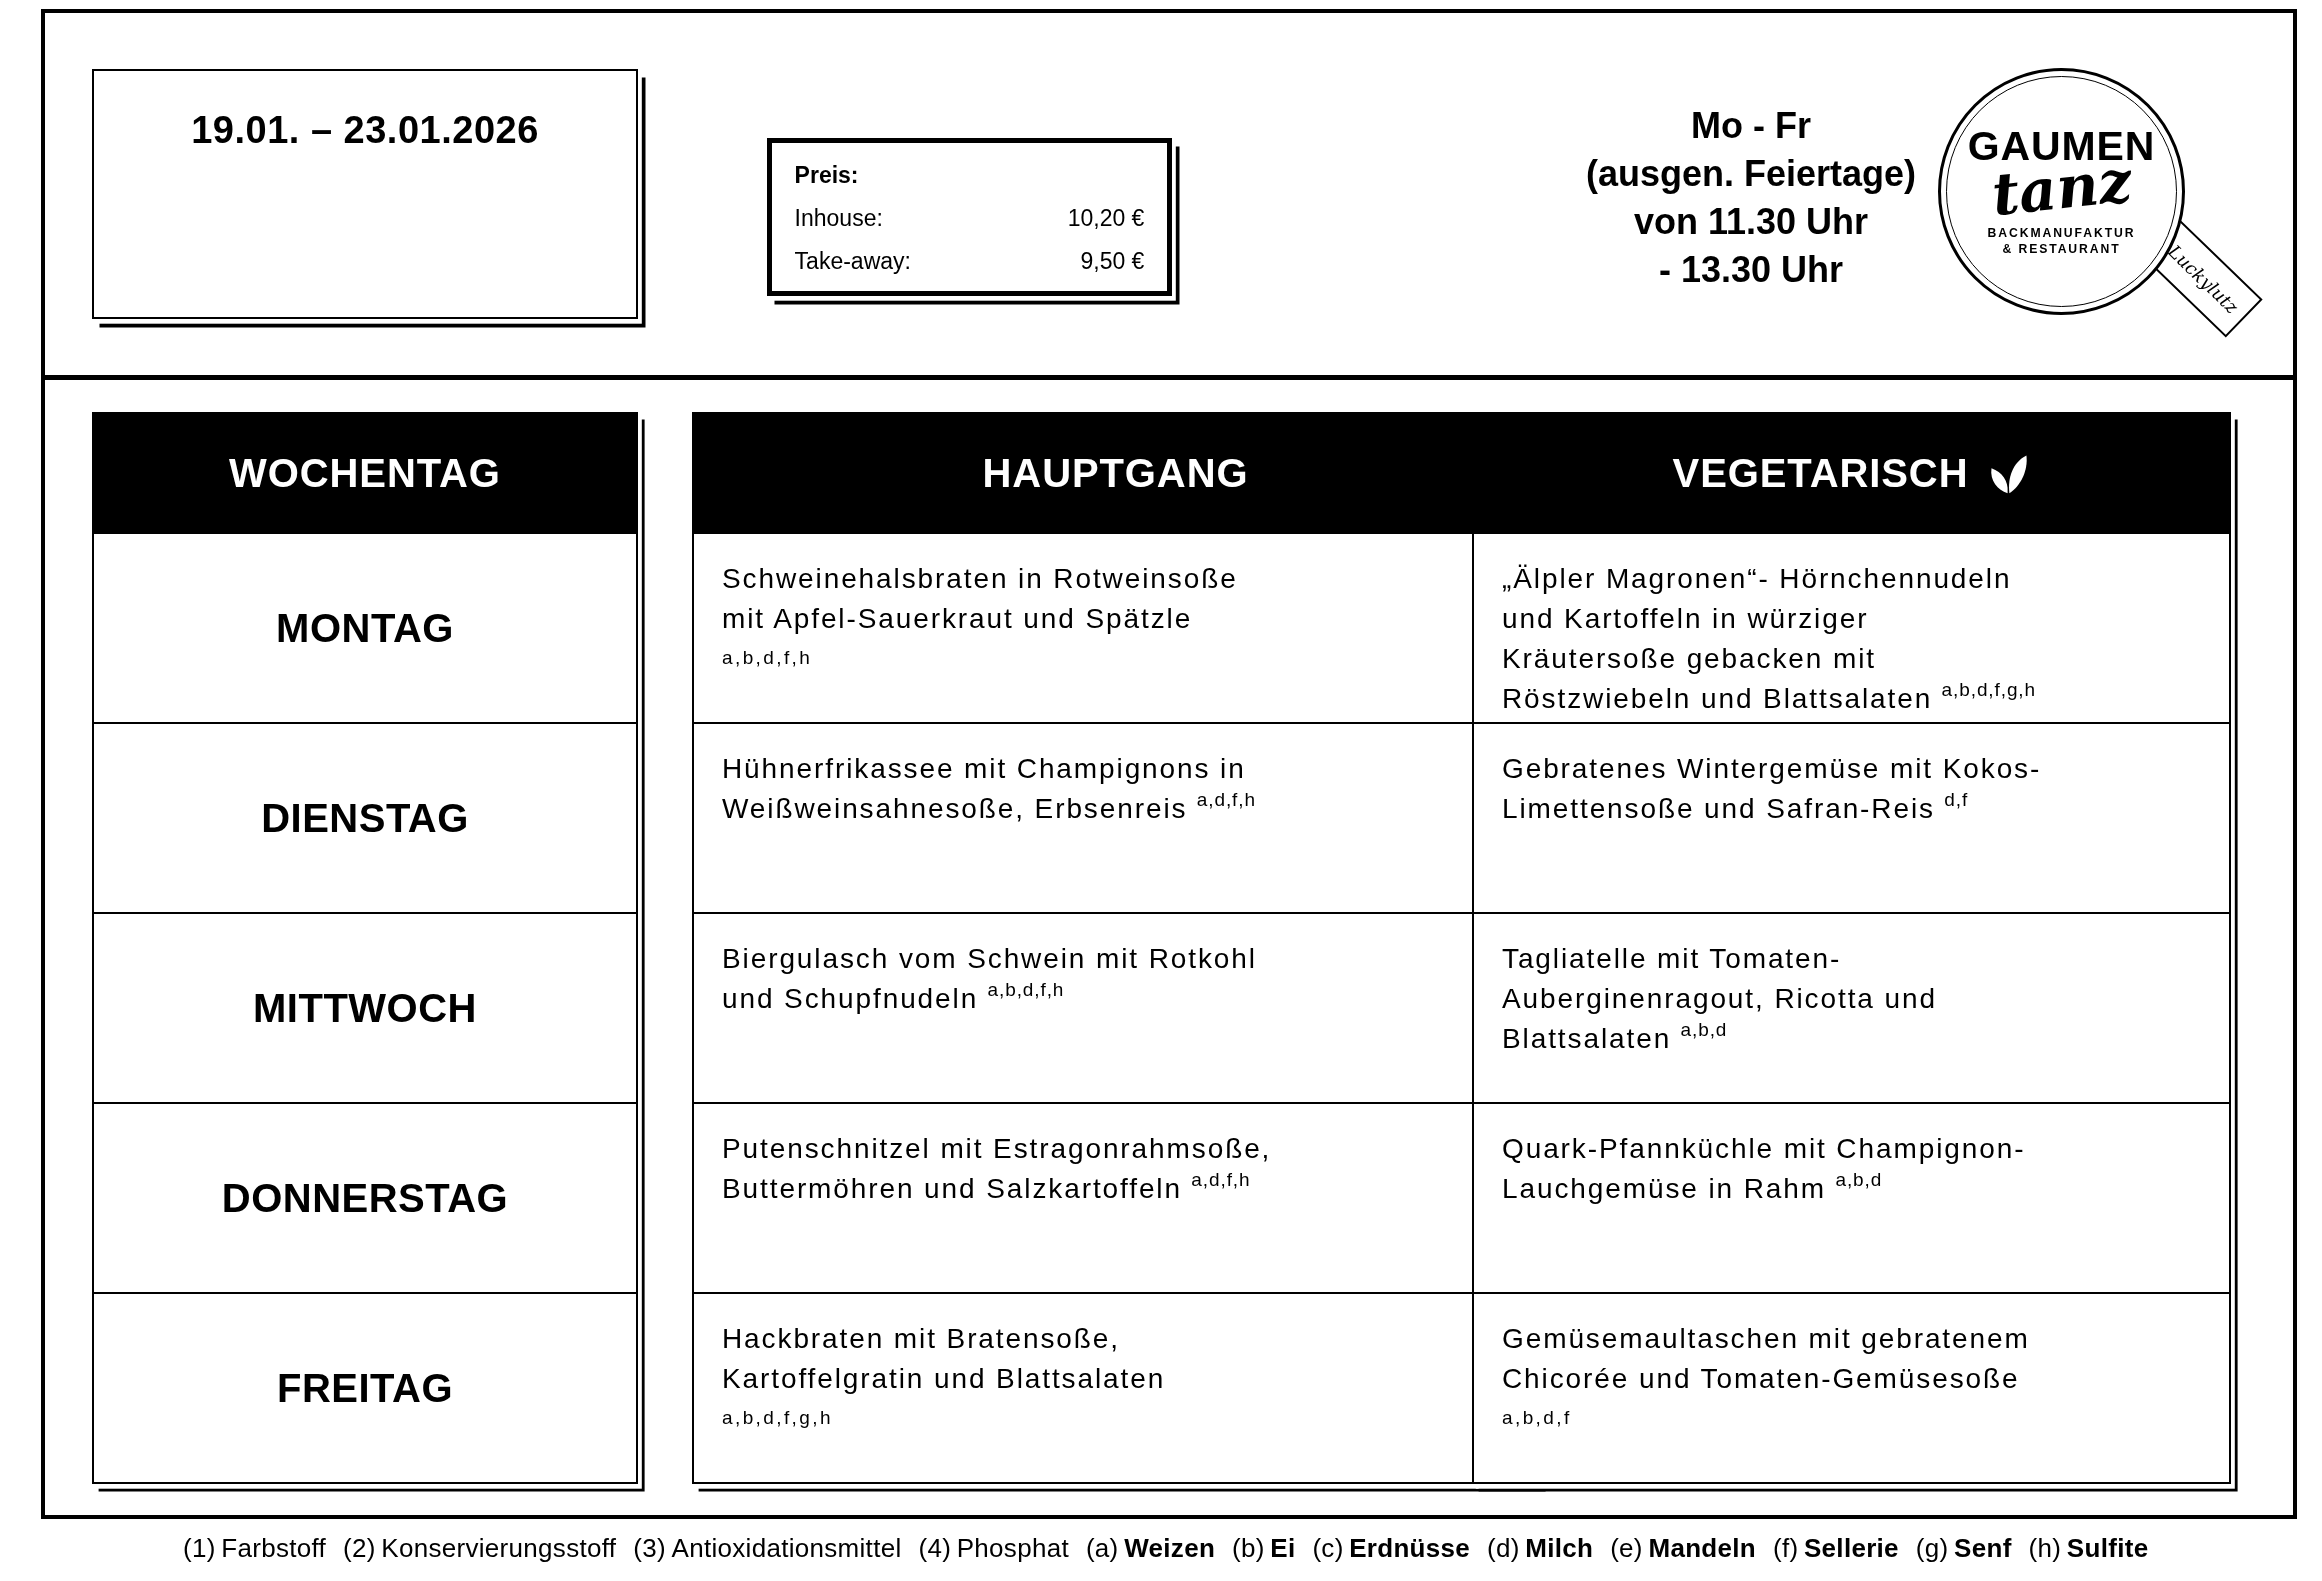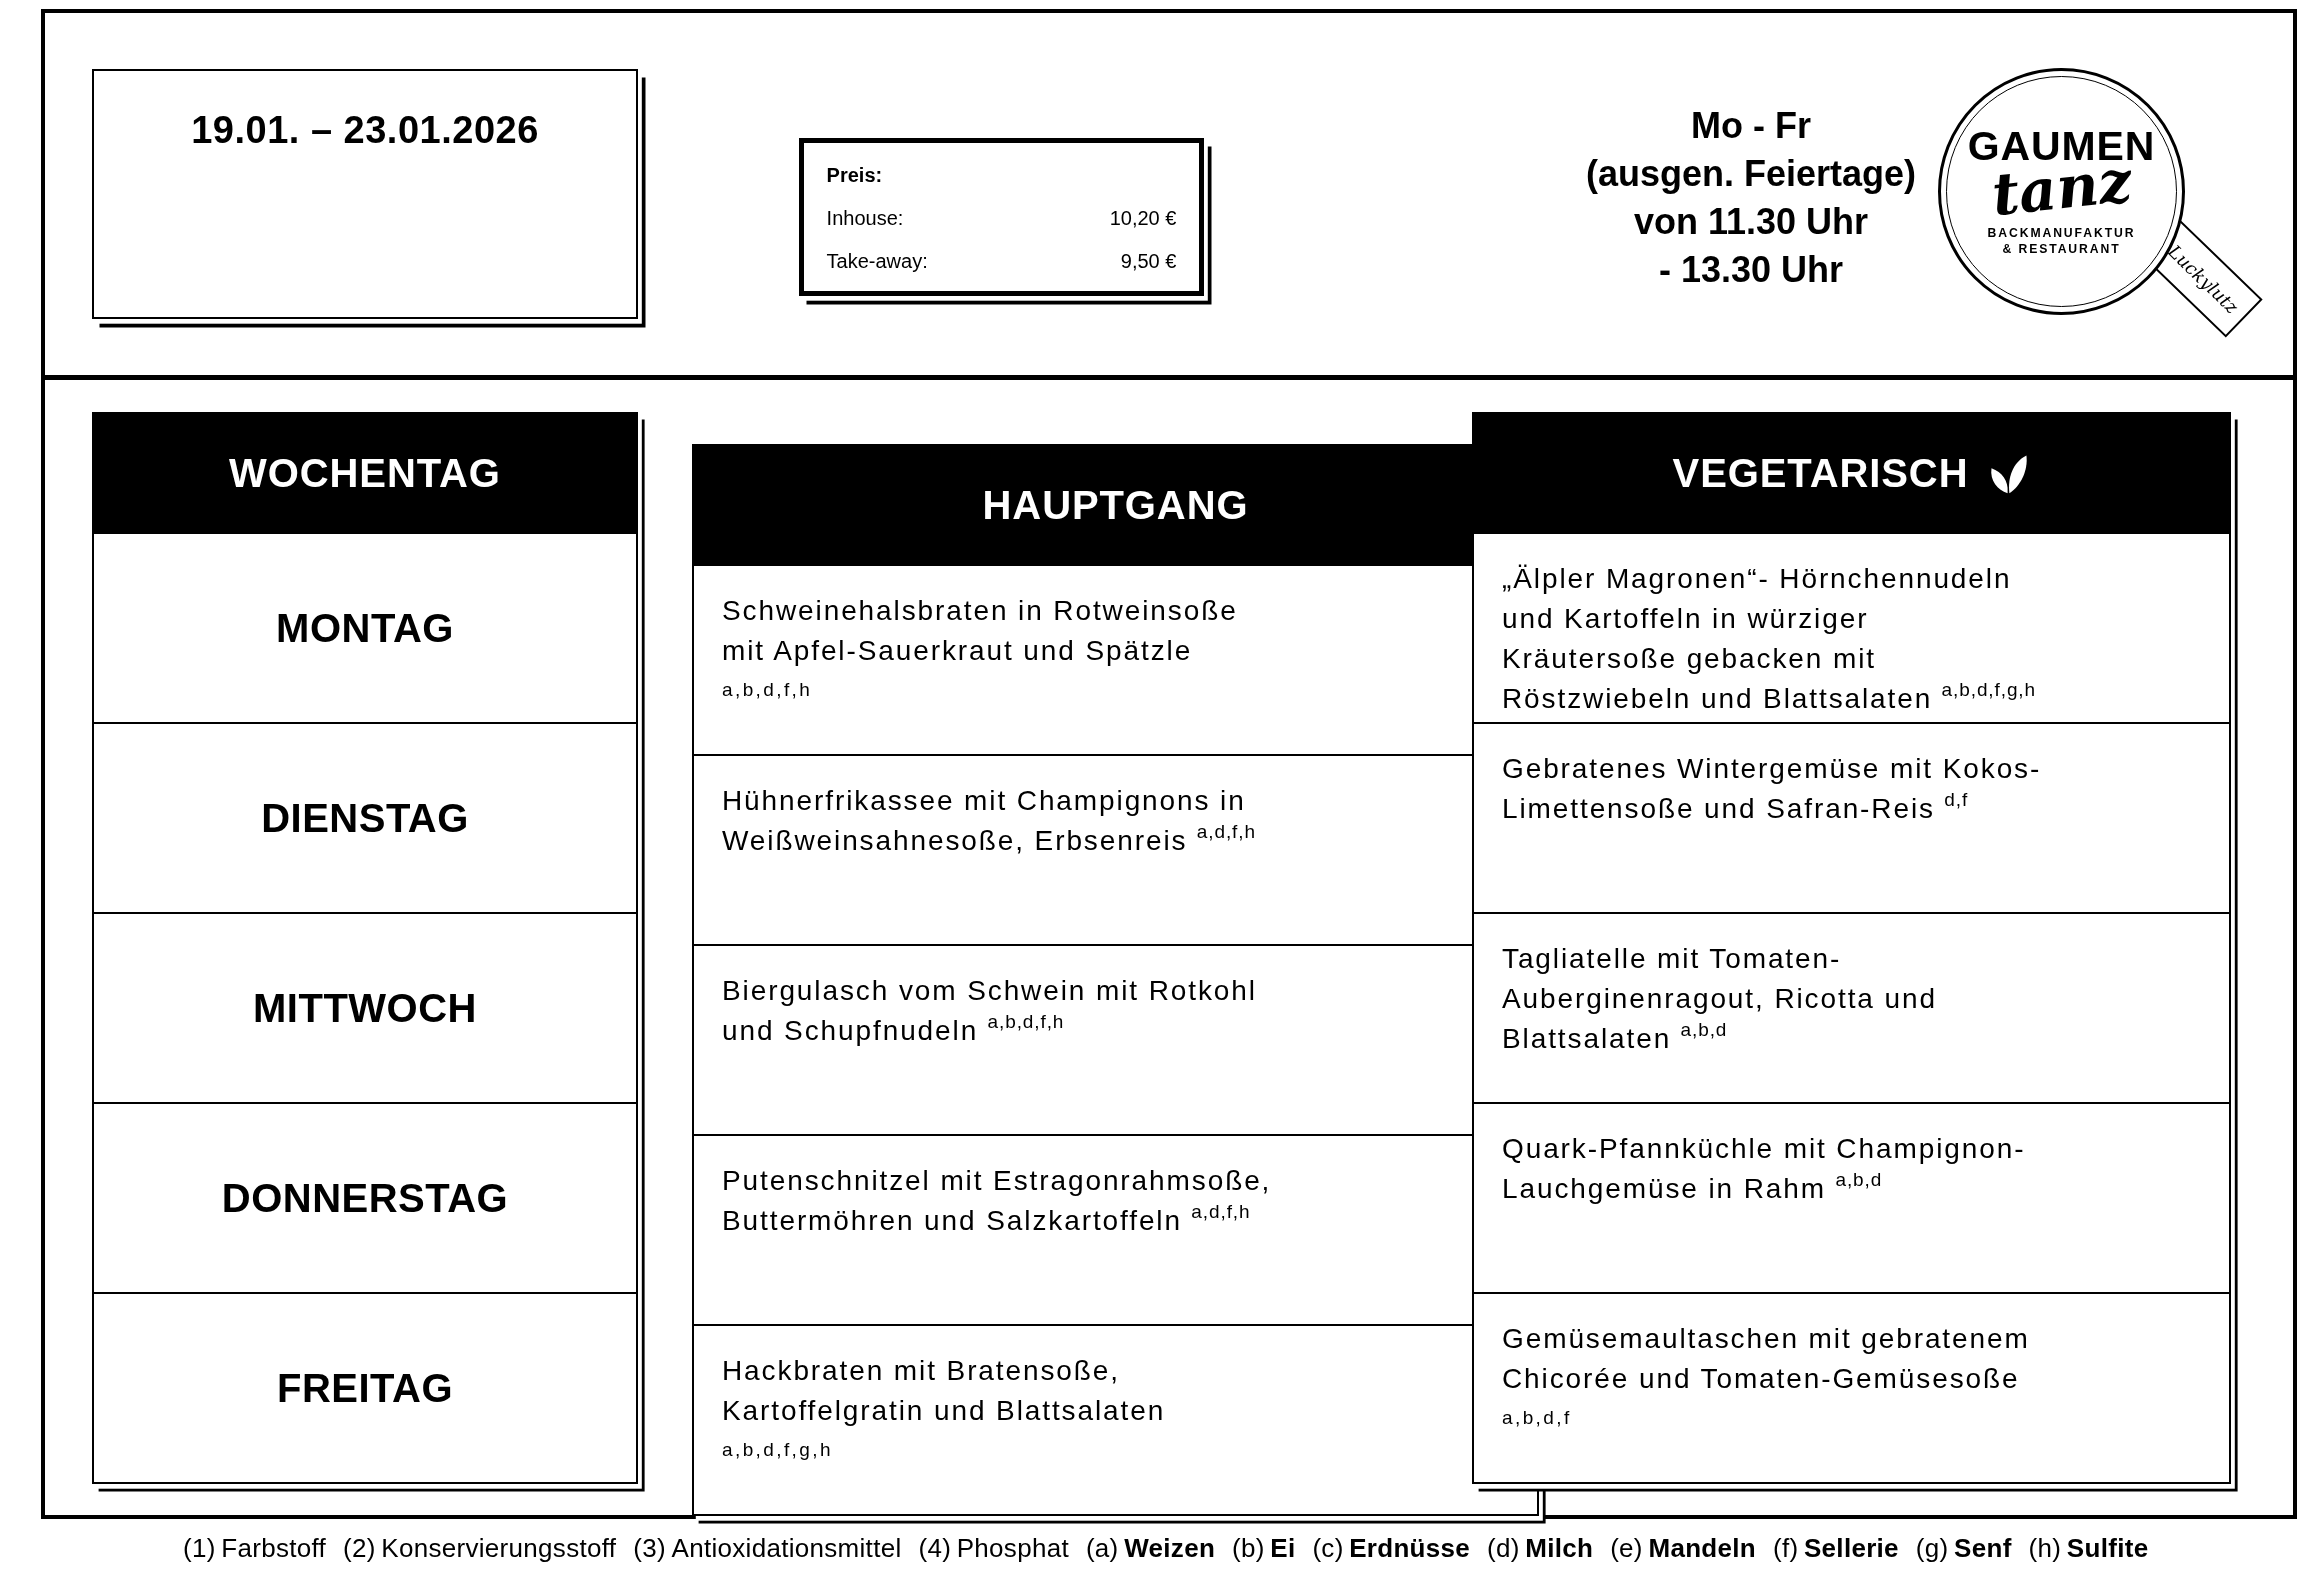--- a/index.html
+++ b/index.html
@@ -16,24 +16,24 @@
   .title-box{position:absolute;left:92px;top:69px;width:546px;height:250px;
     border:2.8px solid #000;box-sizing:border-box;background:#fff;
     box-shadow:3.8px 4.7px 0 #fff,7.5px 8.5px 0 #000;}
   .title-black{height:126px;margin:-2.8px -2.8px 0 -2.8px;background:#000;color:#fff;
     display:flex;align-items:center;justify-content:center;
     font-size:40px;font-weight:bold;letter-spacing:0.9px;}
   .title-date{height:119px;display:flex;align-items:center;justify-content:center;
     font-size:38px;font-weight:bold;letter-spacing:0.5px;}
 
   
-  .price-box{position:absolute;left:799px;top:138px;width:405px;height:158px;
+  .price-box{position:absolute;left:767px;top:138px;width:405px;height:158px;
     border:5.6px solid #000;box-sizing:border-box;background:#fff;
     box-shadow:3.8px 4.7px 0 #fff,7.5px 8.5px 0 #000;
-    padding:11.3px 22.6px;font-size:20px;}
+    padding:11.3px 22.6px;font-size:23px;}
   .price-title{font-weight:bold;line-height:43px;}
   .price-row{display:grid;grid-template-columns:1fr auto;line-height:43px;}
   .price-val{text-align:right;}
 
   
   .hours{position:absolute;left:1525px;top:102px;width:452px;text-align:center;
     font-size:36px;font-weight:bold;line-height:48px;}
 
   
   .logo-wrap{position:absolute;left:1938px;top:68px;width:311px;height:282px;}
@@ -49,21 +49,21 @@
   .logo-gaumen{font-size:41px;font-weight:bold;letter-spacing:0.9px;line-height:40px;}
   .logo-tanz{font-family:"DejaVu Serif",serif;font-style:italic;font-weight:bold;
     font-size:58px;line-height:53px;transform:rotate(-6deg);margin-top:-3.8px;}
   .logo-sub{font-size:12.2px;font-weight:bold;letter-spacing:1.9px;line-height:16px;margin-top:9.4px;}
   .logo-sub2{font-size:12.2px;font-weight:bold;letter-spacing:1.9px;line-height:16px;}
 
   
   .col{position:absolute;top:412px;border:2.8px solid #000;box-sizing:border-box;background:#fff;
     box-shadow:3.8px 4.7px 0 #fff,6.6px 7.5px 0 #000;}
   .col-day{left:92px;width:546px;}
-  .col-main{left:692px;width:847px;margin-top:32px;}
+  .col-main{left:692px;width:847px;}
   .col-veg{left:1472px;width:759px;}
   .col-header{height:118px;background:#000;color:#fff;
     display:flex;align-items:center;justify-content:center;gap:19px;
     font-size:40px;font-weight:bold;letter-spacing:0.9px;}
   .leaf{width:43px;height:43px;}
   .cell{height:190px;border-top:2.8px solid #000;box-sizing:border-box;}
   .cell:first-of-type{border-top:none;}
   .day-cell{display:flex;align-items:center;justify-content:center;
     font-size:40px;font-weight:bold;letter-spacing:0.5px;}
   .dish-cell{padding:24.5px 24.5px 0 28px;font-size:28px;line-height:40px;letter-spacing:1.9px;}

